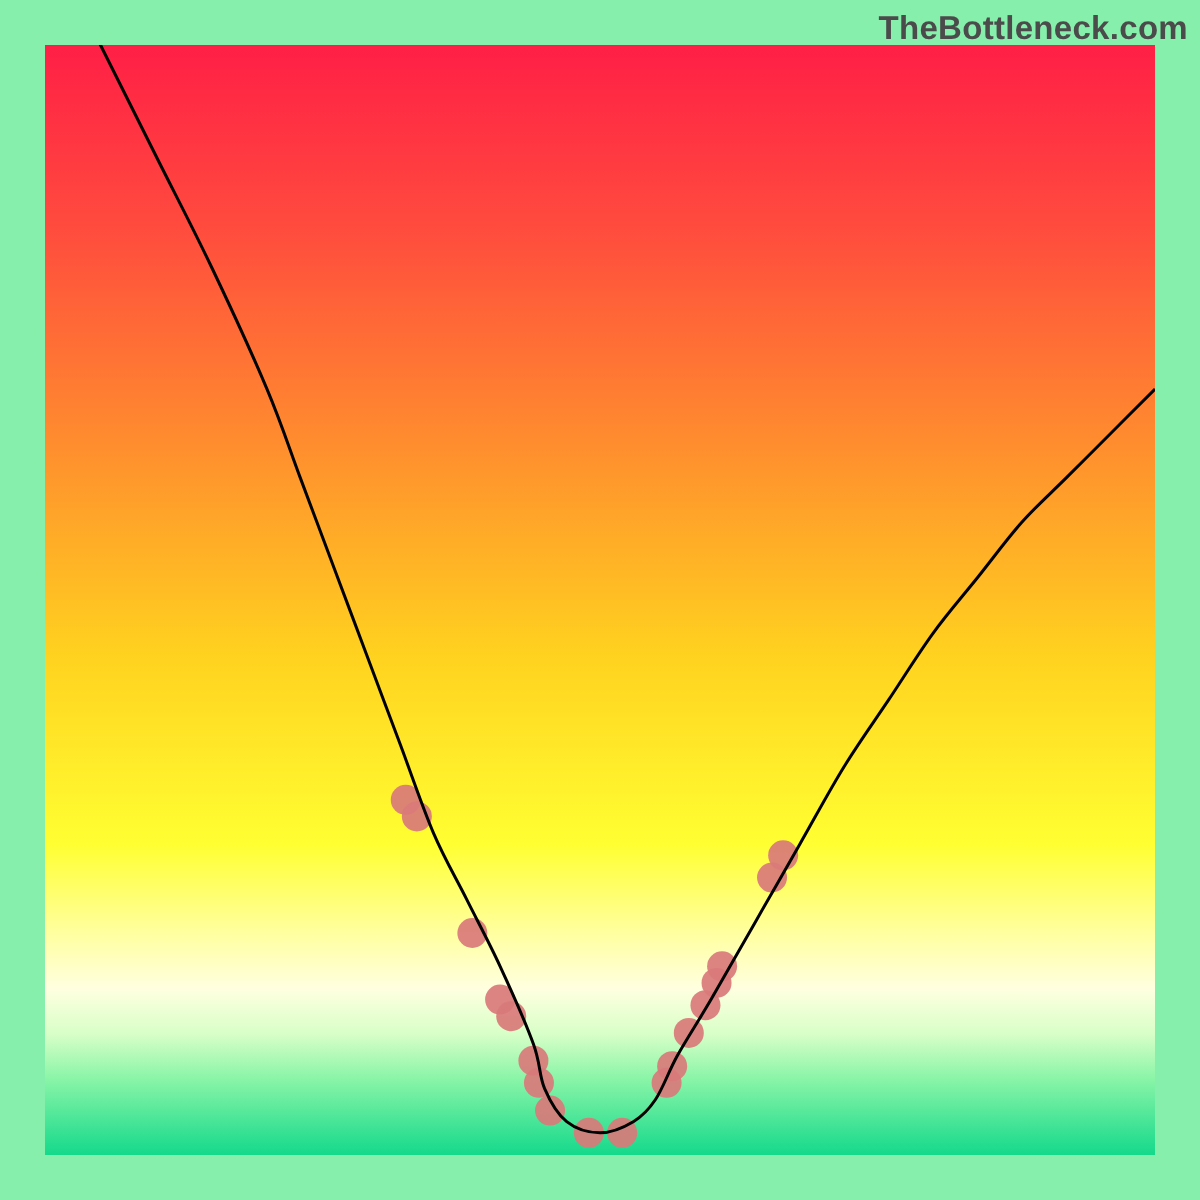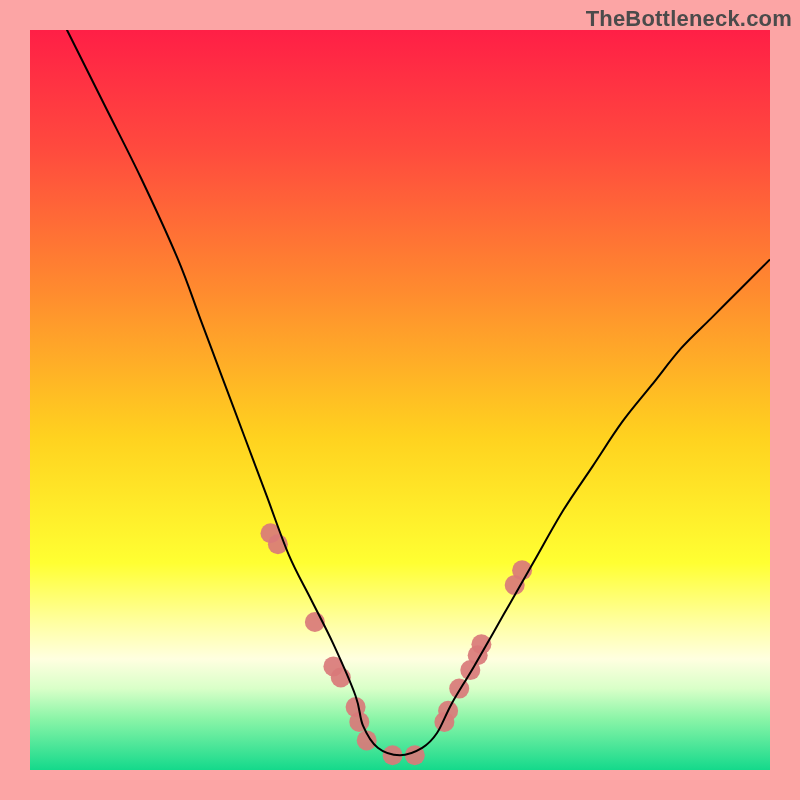--- a/index.html
+++ b/index.html
@@ -1,21 +1,21 @@
 <!DOCTYPE html>
 <html><head>
 <meta charset="utf-8">
 <style>
   * { margin: 0; padding: 0; box-sizing: border-box; }
   html, body { width: 800px; height: 800px; overflow: hidden; background: #000; }
   .chart-container {
     position: relative;
     width: 800px;
     height: 800px;
-    background: #fca5a5;
+    background: #86efac;
   }
   .plot-area {
     position: absolute;
     left: 30px;
     top: 30px;
     width: 740px;
     height: 740px;
     overflow: hidden;
   }
   .gradient-bg {

